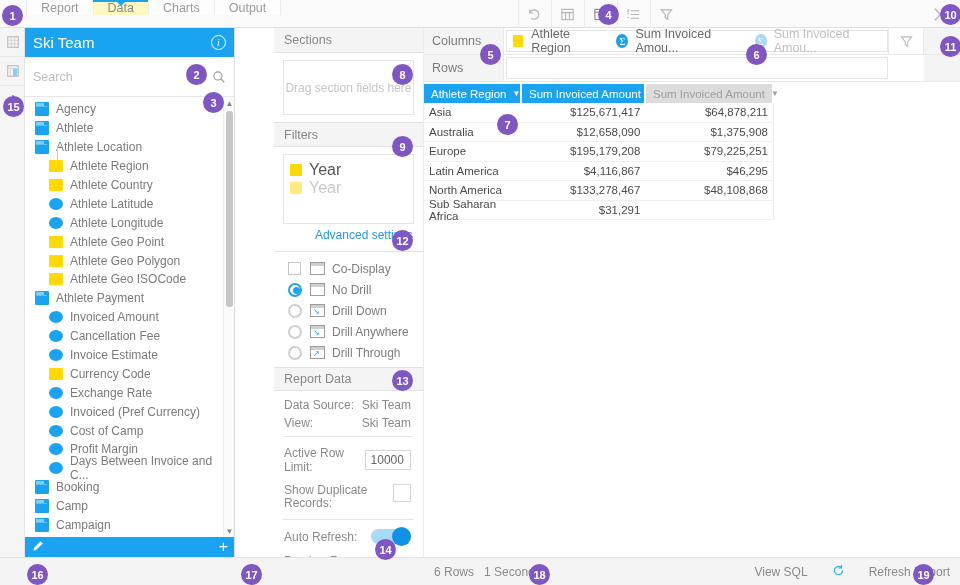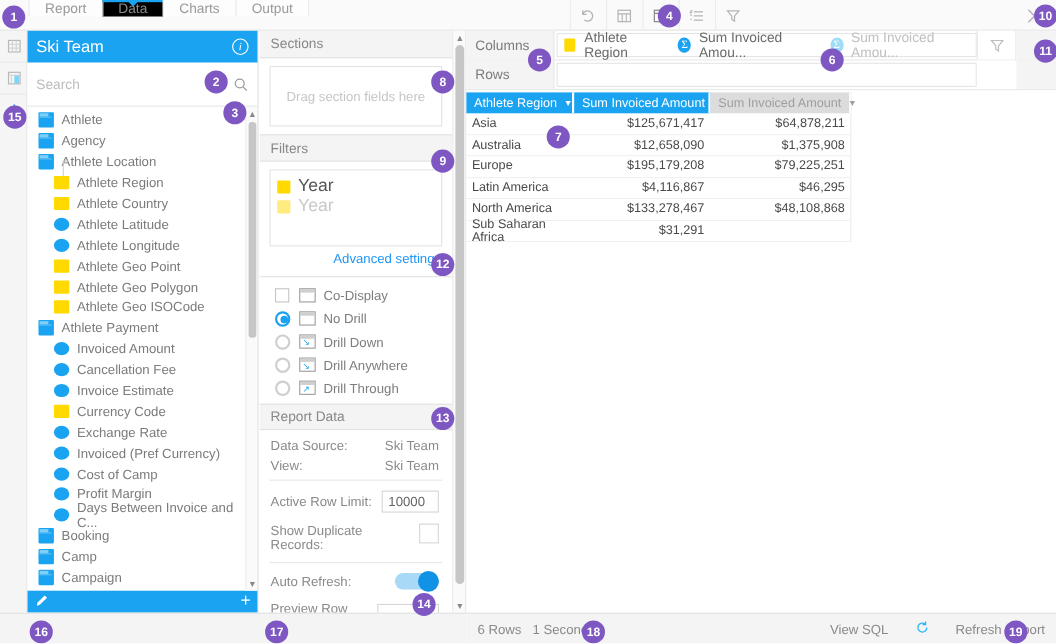--- a/index.html
+++ b/index.html
@@ -39,21 +39,21 @@
   .tab {
     padding: 0 14px; height: 15px;
     display: flex; align-items: flex-end; justify-content: center;
     color: #9a9a9a; font-size: 12.5px;
     border-right: 1px solid #ececec;
     border-left: 1px solid #ececec;
     margin-right: -1px;
     background: #fdfdfd;
     position: relative;
   }
-  .tab.active { color: #8a8a8a; background: #000000; }
+  .tab.active { color: #8a8a8a; background: #fef9c3; }
   .tab.active::before {
     content: ""; position: absolute; top: 0; left: 50%;
     transform: translateX(-50%);
     border-left: 6px solid transparent;
     border-right: 6px solid transparent;
     border-top: 6px solid #1aa3f0;
   }
   .tab.active::after {
     content: ""; position: absolute; top: 0; left: -1px; right: -1px;
     height: 2px; background: #1aa3f0;
@@ -167,24 +167,24 @@
   .tree-scroll .arr.dn { bottom: 0; }
   .left-footer {
     height: 20px; background: #1aa3f0;
     display: flex; align-items: center; justify-content: space-between;
     padding: 0 6px; color: #fff;
   }
   .left-footer .plus { font-size: 16px; font-weight: 300; }
 
   
   .midpanel {
-    position: absolute; left: 236px; top: 28px; width: 188px; height: 529px;
+    position: absolute; left: 248px; top: 28px; width: 188px; height: 529px;
     background: #fff;
     border-right: 1px solid #dcdcdc;
-    display: flex; flex-direction: column;
+    display: flex; flex-direction: column; padding-left: 26px;
   }
   .sec-header {
     height: 25px; background: #f4f4f4;
     border-bottom: 1px solid #e2e2e2;
     display: flex; align-items: center; justify-content: space-between;
     padding: 0 10px; font-size: 12.5px; color: #888;
   }
   .dropzone {
     height: 55px; margin: 7px 9px; border: 1px solid #e4e4e4;
     display: flex; align-items: center; justify-content: center;
@@ -394,25 +394,25 @@
         <svg width="14" height="14" viewBox="0 0 16 16">
             <circle cx="6.8" cy="6.8" r="4.6" fill="none" stroke="#9b9b9b" stroke-width="1.3"></circle>
             <path d="M10.3 10.3 L14 14" stroke="#9b9b9b" stroke-width="1.3"></path>
           </svg>
       </span>
     </div>
     <div class="tree" id="tree">
         <div class="tree-bracket" style="top:49px;height:21px;"></div>
         <div class="tnode lvl1">
           <span class="ic folder"></span>
-          <span>Athlete</span>
+          <span>Agency</span>
         </div>
         <div class="tnode lvl1">
           <span class="ic folder"></span>
-          <span>Agency</span>
+          <span>Athlete</span>
         </div>
         <div class="tnode lvl1">
           <span class="ic folder"></span>
           <span>Athlete Location</span>
         </div>
         <div class="tnode lvl2">
           <span class="ic dim"></span>
           <span>Athlete Region</span>
         </div>
         <div class="tnode lvl2">

